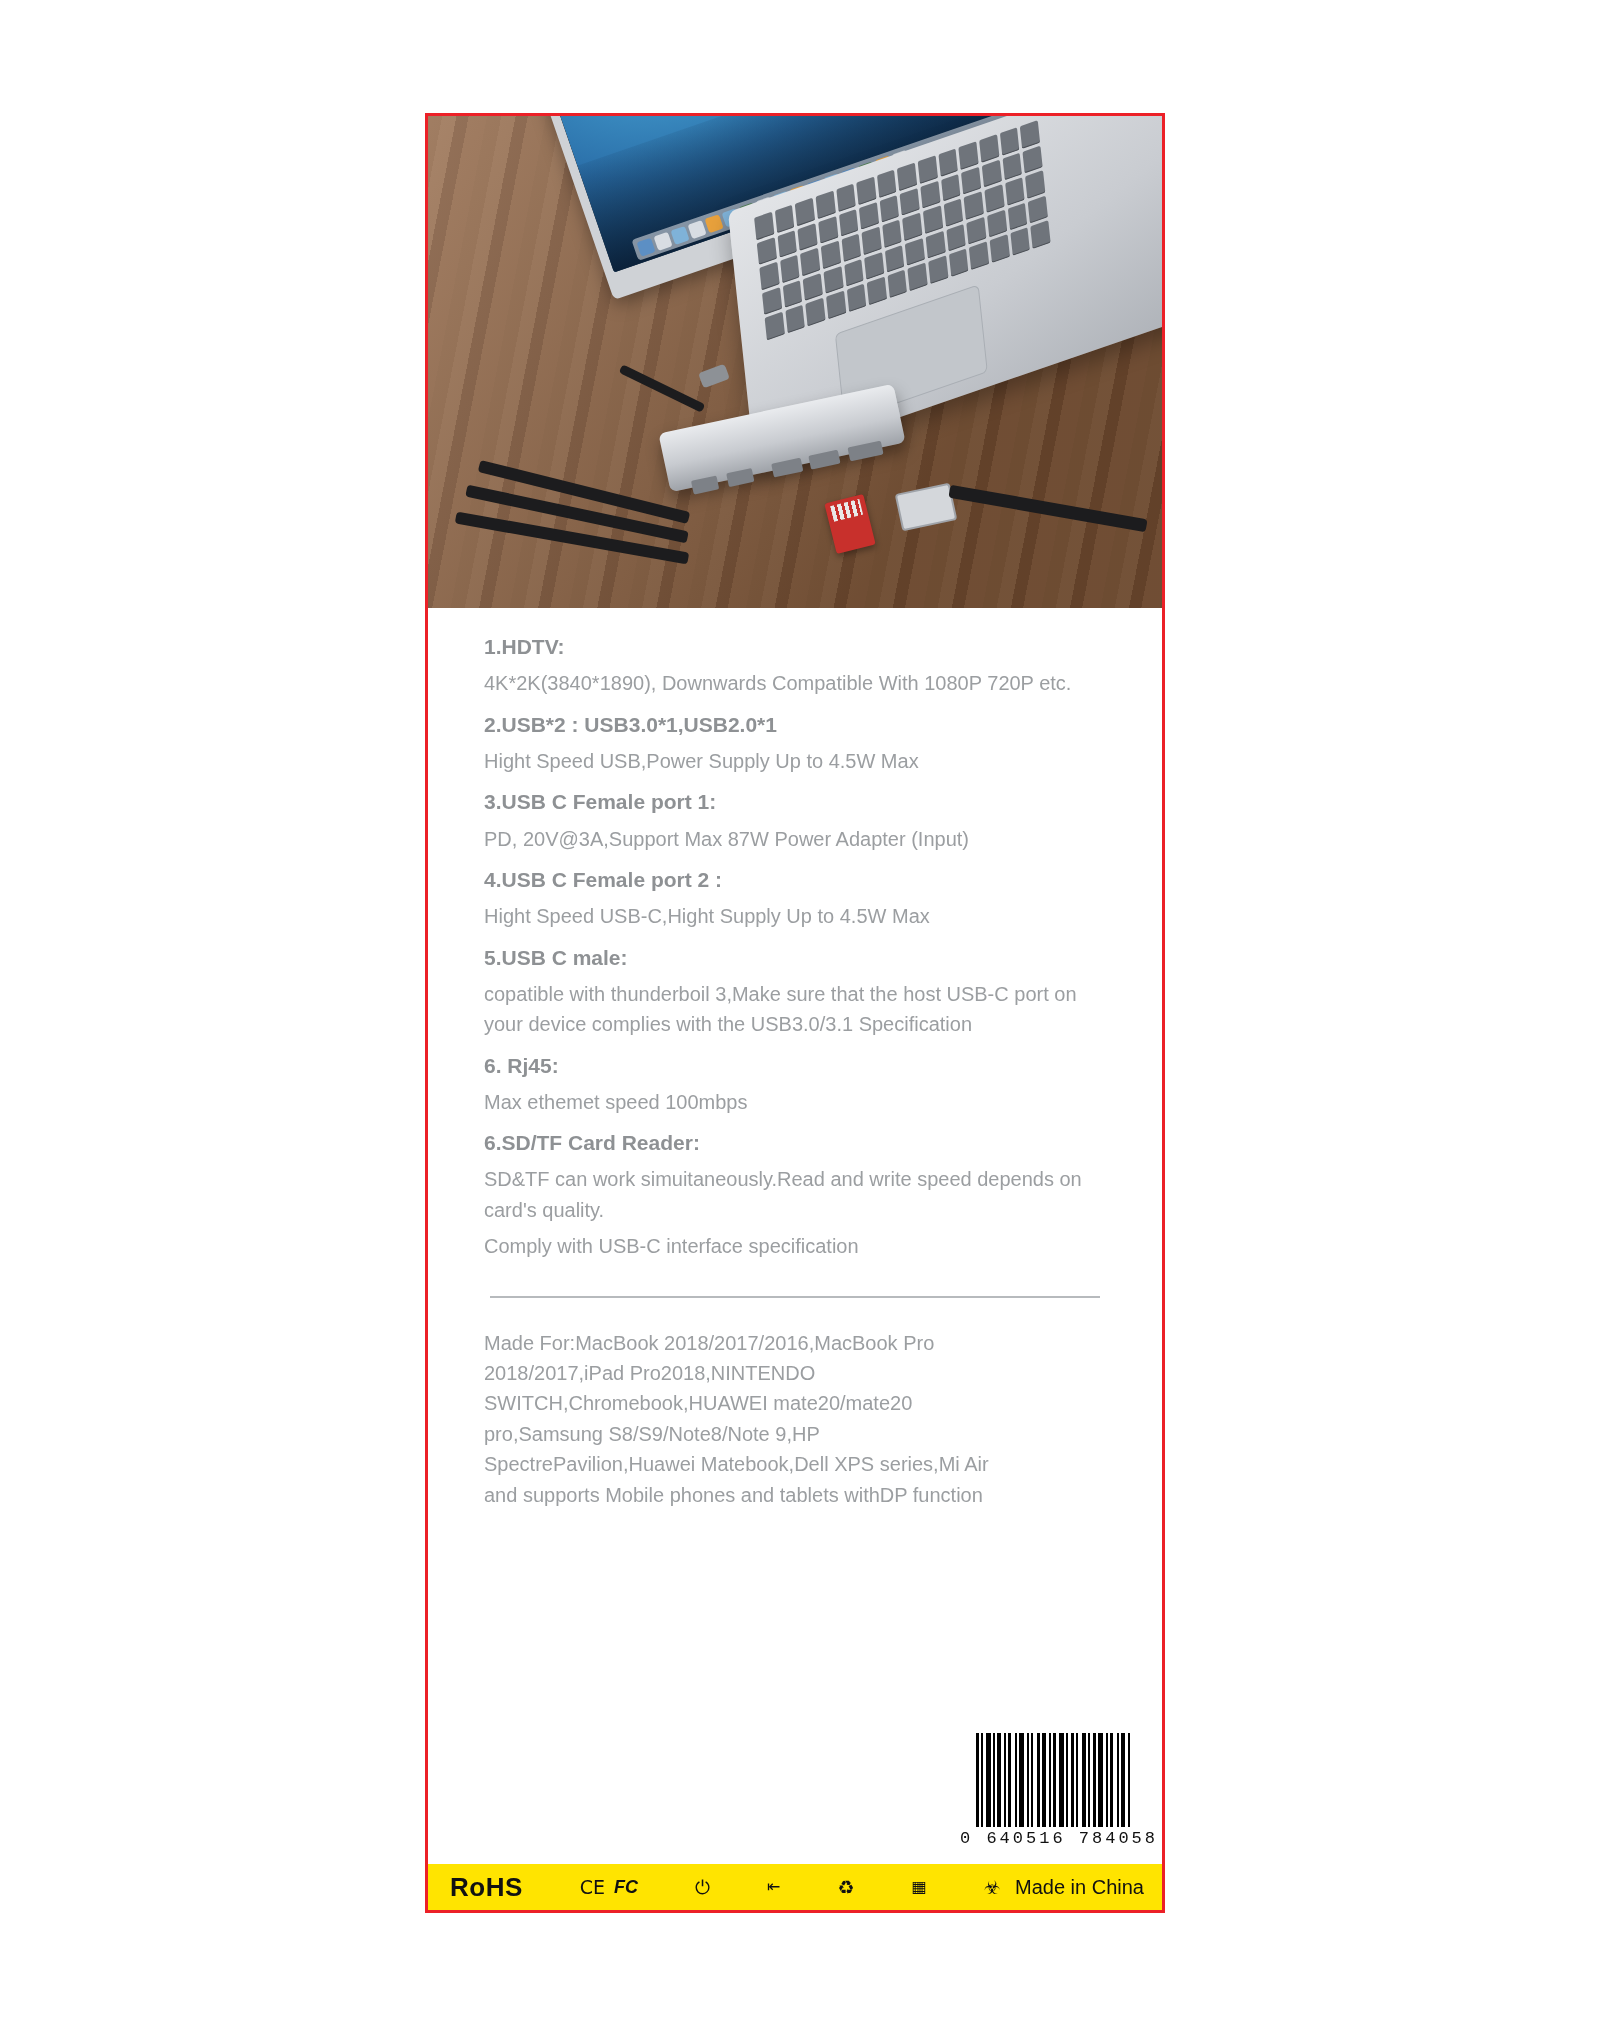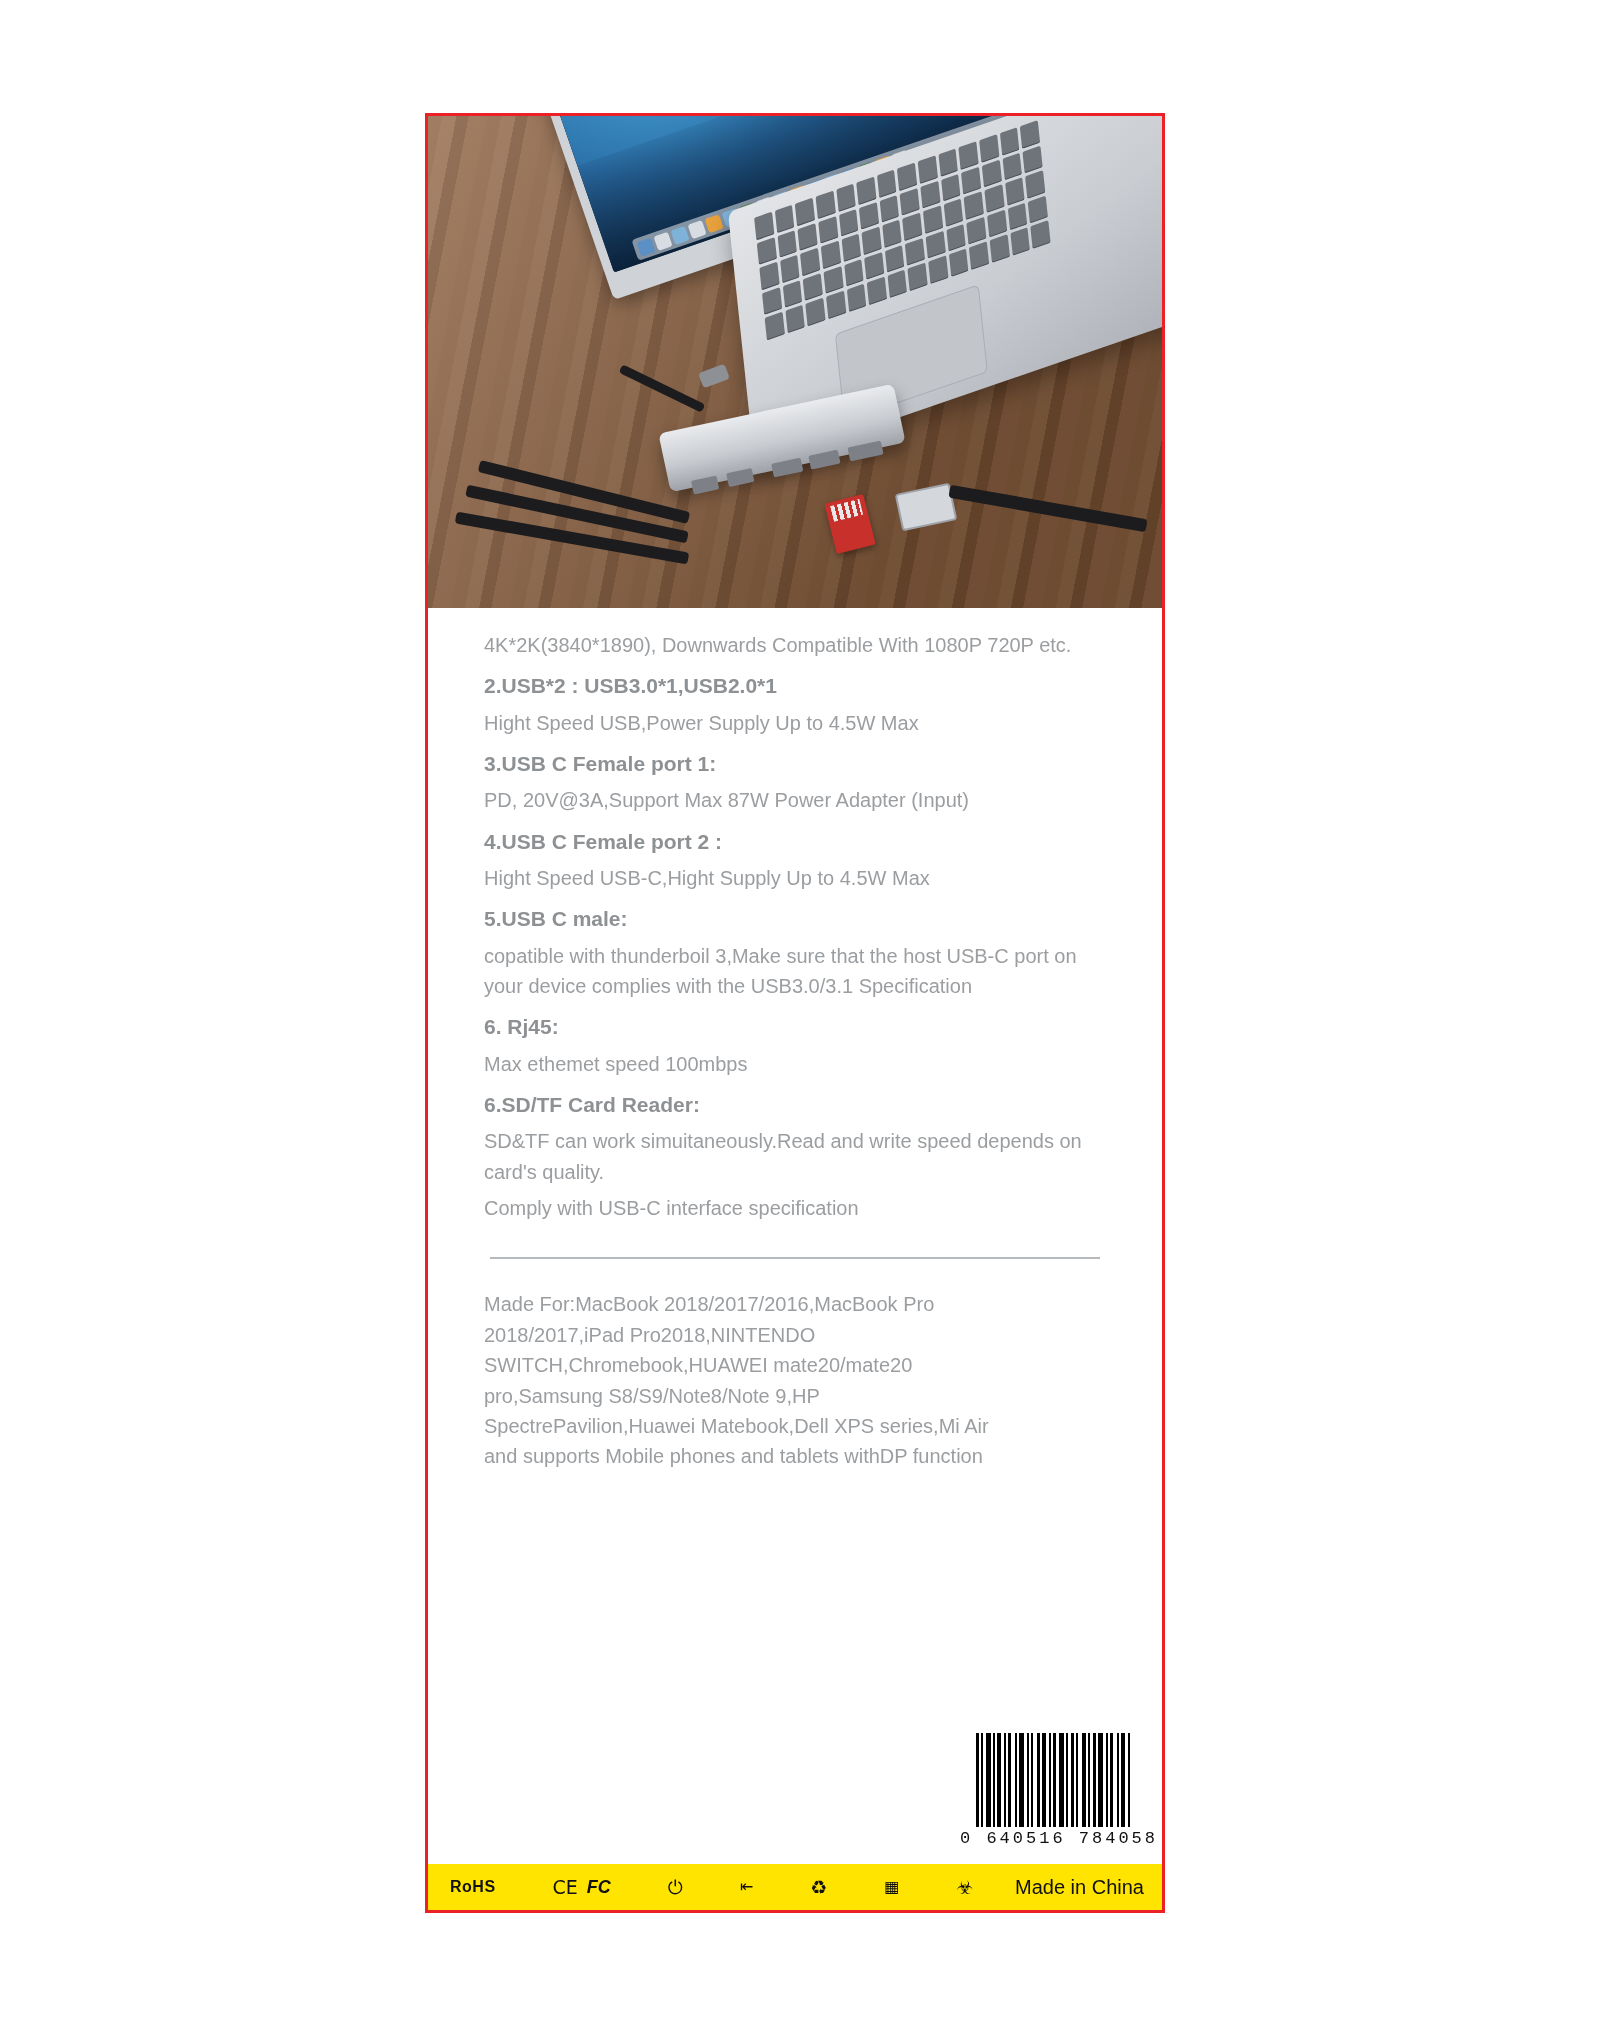--- a/index.html
+++ b/index.html
@@ -285,21 +285,21 @@
     justify-content: space-between;
     padding: 0 18px 0 22px;
     box-sizing: border-box;
   }
   .cert-row {
     display: flex;
     align-items: center;
     gap: 9px;
   }
   .cert-row .rohs {
-    font-size: 16px;
+    font-size: 26px;
     font-weight: bold;
     color: #111;
     letter-spacing: 0.5px;
   }
   .cert-glyph {
     font-size: 19px;
     color: #111;
     line-height: 1;
     font-family: "DejaVu Sans", sans-serif;
     margin-left: 48px;
@@ -440,20 +440,21 @@
     <div class="cable" style="left:36px; top:392px; width:226px; height:12px; transform:rotate(12deg);"></div>
     <div class="cable" style="left:26px; top:416px; width:236px; height:12px; transform:rotate(10deg);"></div>
 
     <div class="sdcard"></div>
     <div class="rj45"></div>
     <div class="cable" style="left:520px; top:386px; width:200px; height:13px; transform:rotate(10deg);"></div>
   </div>
 
   <div id="spec-area">
 
+    <div class="spec-heading">1.HDTV:</div>
     <p class="spec-body">4K*2K(3840*1890), Downwards Compatible With 1080P 720P etc.</p>
 
     <div class="spec-heading">2.USB*2 : USB3.0*1,USB2.0*1</div>
     <p class="spec-body">Hight Speed USB,Power Supply Up to 4.5W Max</p>
 
     <div class="spec-heading">3.USB C Female port 1:</div>
     <p class="spec-body">PD, 20V@3A,Support Max 87W Power Adapter (Input)</p>
 
     <div class="spec-heading">4.USB C Female port 2 :</div>
     <p class="spec-body">Hight Speed USB-C,Hight Supply Up to 4.5W Max</p>

